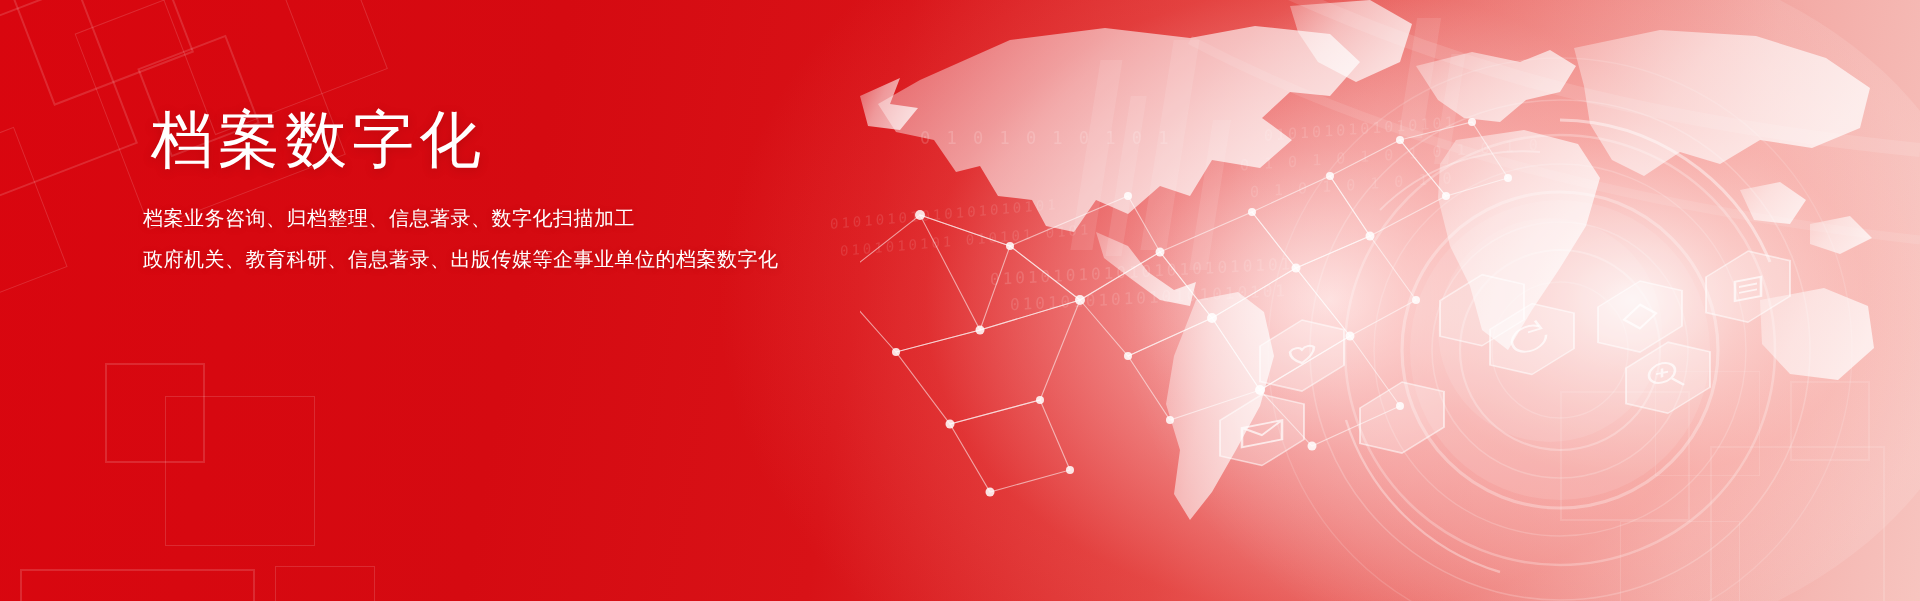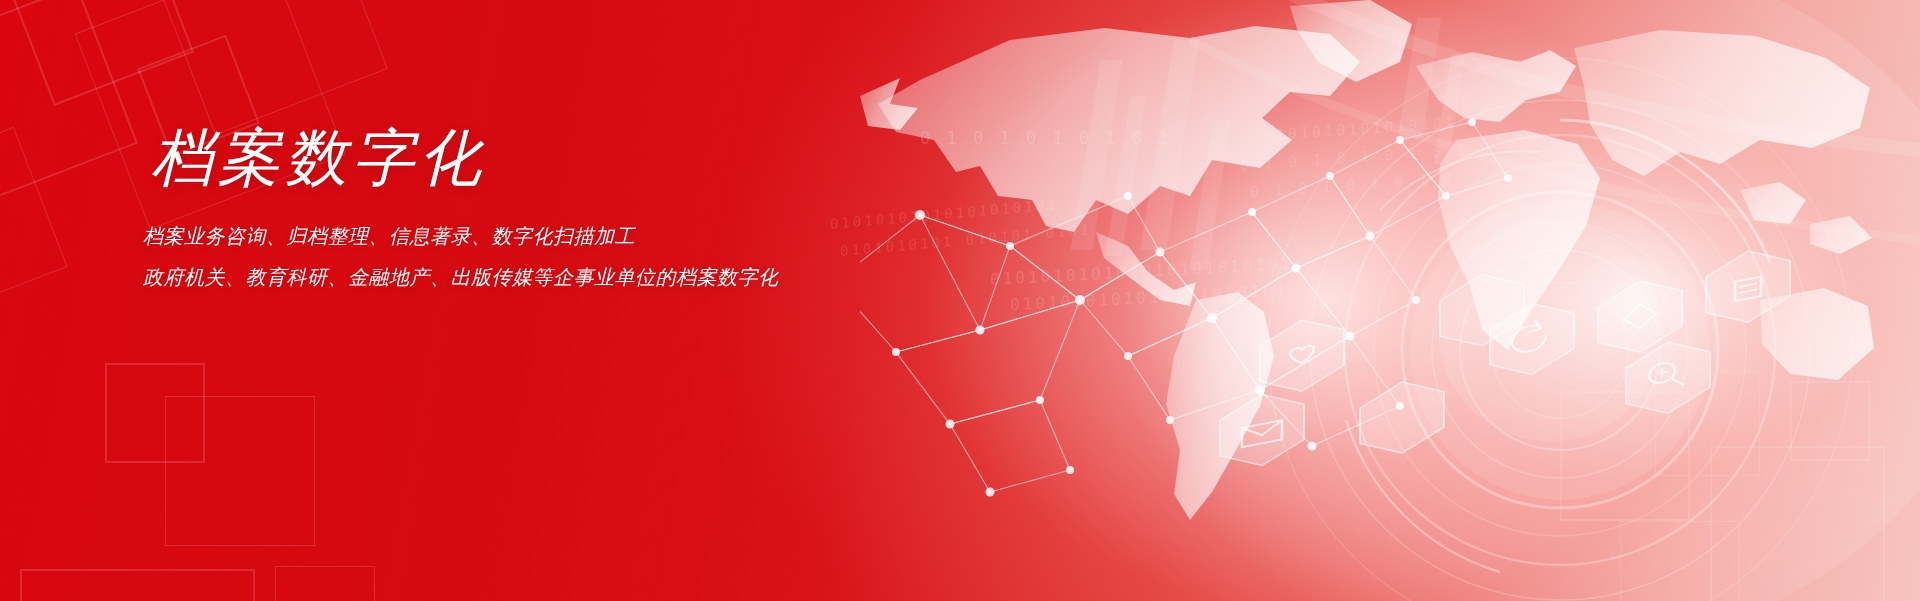--- a/index.html
+++ b/index.html
@@ -26,21 +26,21 @@
   
   .tech { position:absolute; right:0; top:0; width:1060px; height:601px; }
   .tech svg { position:absolute; left:0; top:0; width:100%; height:100%; }
 
   
   .bin { position:absolute; color:rgba(255,255,255,0.30);
          font-family:"DejaVu Sans Mono","Liberation Mono",monospace;
          letter-spacing:3px; white-space:nowrap; user-select:none; }
 
   
-  .copy { position:absolute; left:143px; top:123px; width:820px;font-style:italic; }
+  .copy { position:absolute; left:143px; top:105px; width:820px; }
   .title {
     font-size:62px; line-height:1.12; color:#ffffff; font-weight:400;
     letter-spacing:5px; margin-left:8px; margin-bottom:24px;
     text-shadow:0 2px 10px rgba(120,0,0,0.30);
   }
   .lines { margin-top:4px; }
   .line {
     font-size:20px; line-height:41px; color:#ffffff; font-weight:400;
     letter-spacing:0.5px; white-space:nowrap;
     text-shadow:0 1px 6px rgba(130,0,0,0.28);
@@ -245,17 +245,17 @@
     <div class="bin" style="left:-20px; top:232px; font-size:14px; opacity:.38; transform:skewY(-5deg);">0101010101 010101 0101</div>
     <div class="bin" style="left:390px; top:176px; font-size:15px; opacity:.42; transform:skewY(-4deg);">0 1 0 1 0 1 0 1 0</div>
     <div class="bin" style="left:130px; top:262px; font-size:16px; opacity:.48; transform:skewY(-3deg);">010101010101010101010101</div>
     <div class="bin" style="left:150px; top:288px; font-size:16px; opacity:.44; transform:skewY(-3deg);">0101010101010101010101</div>
   </div>
 
   <div class="copy">
     <h1 class="title">档案数字化</h1>
     <div class="lines">
       <div class="line">档案业务咨询、归档整理、信息著录、数字化扫描加工</div>
-      <div class="line">政府机关、教育科研、金融地产、出版传媒等企事业单位的档案数字化</div>
+      <div class="line">政府机关、教育科研、信息著录、出版传媒等企事业单位的档案数字化</div>
     </div>
   </div>
 
 </div>
 
 </body></html>

